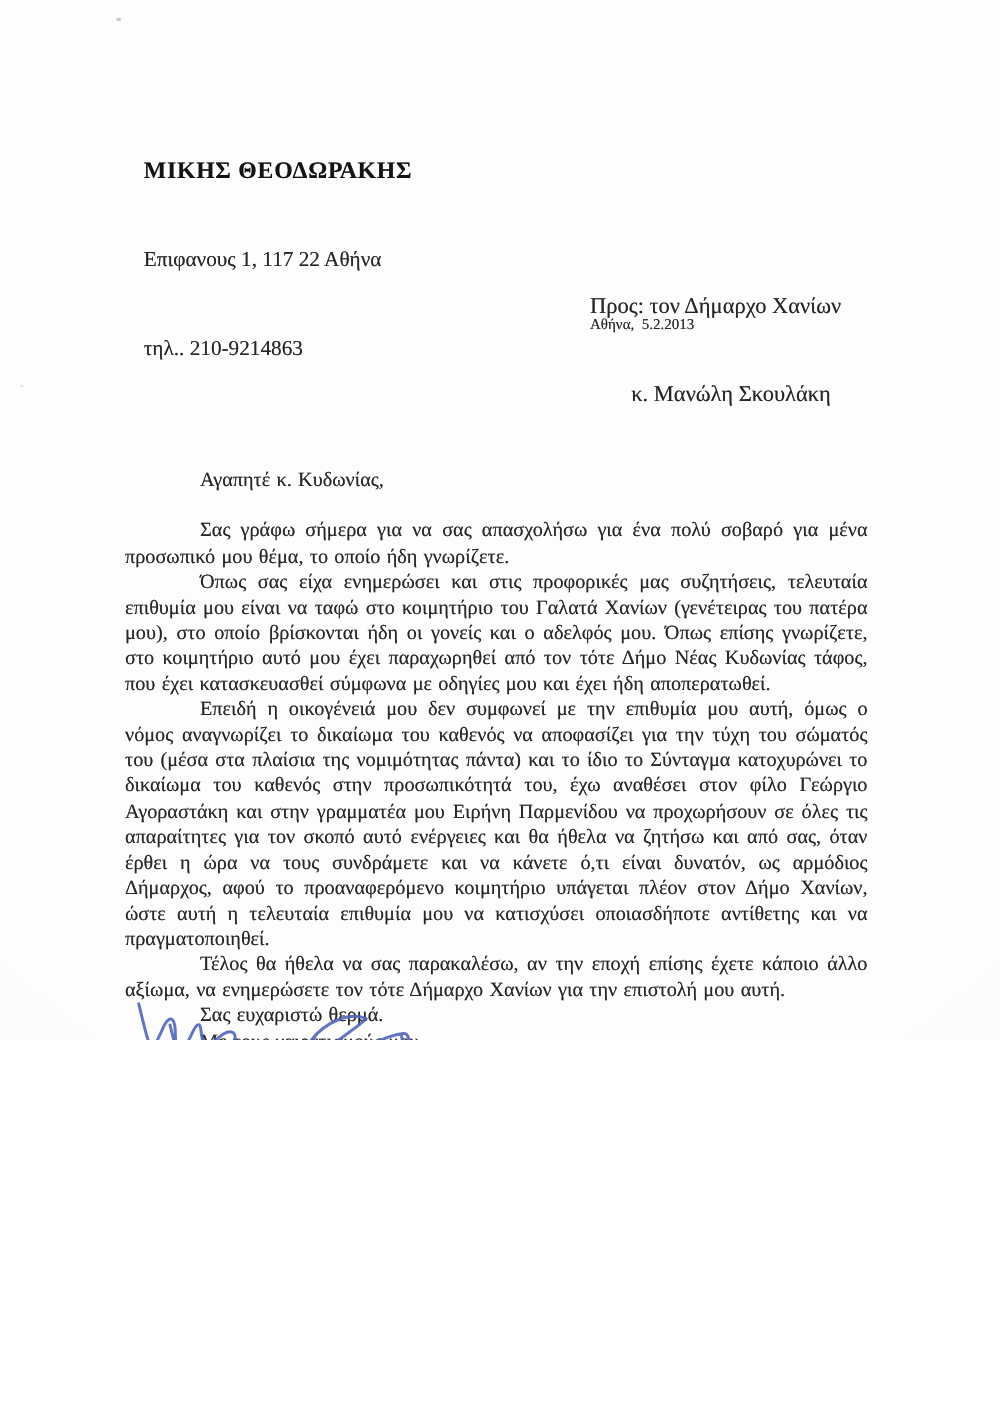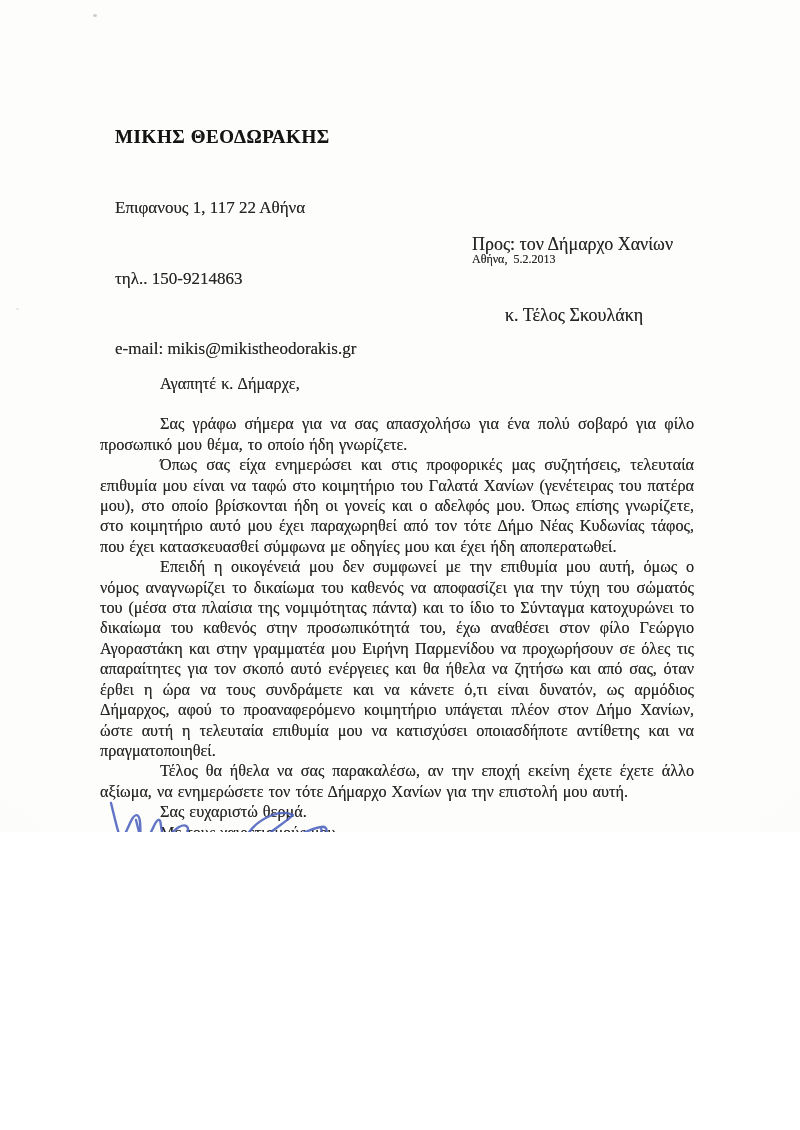--- a/index.html
+++ b/index.html
@@ -70,37 +70,36 @@
 <body>
 
 <div class="page">
 
   <div class="speck speck-1"></div>
   <div class="speck speck-2"></div>
 
   <header class="sender txt">
     <div class="sender-name">ΜΙΚΗΣ ΘΕΟΔΩΡΑΚΗΣ</div>
     <div>Επιφανους 1, 117 22 Αθήνα</div>
-    <div>τηλ.. 150-9214863</div>
-    <div>e-mail: mikis@mikistheodorakis.gr</div>
+    <div>τηλ.. 210-9214863</div>
   </header>
 
   <div class="recipient txt">
     <div>Προς: τον Δήμαρχο Χανίων</div>
-    <div class="recipient-line2">κ. Τέλος Σκουλάκη</div>
+    <div class="recipient-line2">κ. Μανώλη Σκουλάκη</div>
   </div>
 
   <div class="dateline txt">Αθήνα,  5.2.2013</div>
 
   <main class="body txt">
-    <p class="salutation">Αγαπητέ κ. Δήμαρχε,</p>
-    <p class="para">Σας γράφω σήμερα για να σας απασχολήσω για ένα πολύ σοβαρό για φίλο προσωπικό μου θέμα, το οποίο ήδη γνωρίζετε.</p>
+    <p class="salutation">Αγαπητέ κ. Κυδωνίας,</p>
+    <p class="para">Σας γράφω σήμερα για να σας απασχολήσω για ένα πολύ σοβαρό για μένα προσωπικό μου θέμα, το οποίο ήδη γνωρίζετε.</p>
     <p class="para">Όπως σας είχα ενημερώσει και στις προφορικές μας συζητήσεις, τελευταία επιθυμία μου είναι να ταφώ στο κοιμητήριο του Γαλατά Χανίων (γενέτειρας του πατέρα μου), στο οποίο βρίσκονται ήδη οι γονείς και ο αδελφός μου. Όπως επίσης γνωρίζετε, στο κοιμητήριο αυτό μου έχει παραχωρηθεί από τον τότε Δήμο Νέας Κυδωνίας τάφος, που έχει κατασκευασθεί σύμφωνα με οδηγίες μου και έχει ήδη αποπερατωθεί.</p>
     <p class="para">Επειδή η οικογένειά μου δεν συμφωνεί με την επιθυμία μου αυτή, όμως ο νόμος αναγνωρίζει το δικαίωμα του καθενός να αποφασίζει για την τύχη του σώματός του (μέσα στα πλαίσια της νομιμότητας πάντα) και το ίδιο το Σύνταγμα κατοχυρώνει το δικαίωμα του καθενός στην προσωπικότητά του, έχω αναθέσει στον φίλο Γεώργιο Αγοραστάκη και στην γραμματέα μου Ειρήνη Παρμενίδου να προχωρήσουν σε όλες τις απαραίτητες για τον σκοπό αυτό ενέργειες και θα ήθελα να ζητήσω και από σας, όταν έρθει η ώρα να τους συνδράμετε και να κάνετε ό,τι είναι δυνατόν, ως αρμόδιος Δήμαρχος, αφού το προαναφερόμενο κοιμητήριο υπάγεται πλέον στον Δήμο Χανίων, ώστε αυτή η τελευταία επιθυμία μου να κατισχύσει οποιασδήποτε αντίθετης και να πραγματοποιηθεί.</p>
-    <p class="para">Τέλος θα ήθελα να σας παρακαλέσω, αν την εποχή εκείνη έχετε έχετε άλλο αξίωμα, να ενημερώσετε τον τότε Δήμαρχο Χανίων για την επιστολή μου αυτή.</p>
+    <p class="para">Τέλος θα ήθελα να σας παρακαλέσω, αν την εποχή επίσης έχετε κάποιο άλλο αξίωμα, να ενημερώσετε τον τότε Δήμαρχο Χανίων για την επιστολή μου αυτή.</p>
     <p>Σας ευχαριστώ θερμά.</p>
     <p>Με τους χαιρετισμούς μου,</p>
   </main>
 
   <svg class="signature-svg" viewBox="0 0 340 126" xmlns="http://www.w3.org/2000/svg" aria-hidden="true">
     <path d="M 16 4 C 19 16, 22 30, 25 38 C 27 43, 32 31, 36 22 C 40 14, 44 14, 45 23
              C 46 33, 44 45, 50 41 C 57 36, 59 23, 63 21 C 67 19, 65 31, 68 35
              C 72 40, 79 31, 84 28 C 91 24, 95 28, 92 35 C 89 42, 93 47, 100 43
              C 107 39, 111 33, 109 41 C 106 53, 115 53, 113 63 C 111 75, 95 76, 97 64
              C 98 56, 107 53, 113 55 M 41 21 C 47 45, 57 81, 63 101 C 65 109, 67 114, 69 118" stroke="#5065bf"></path>

